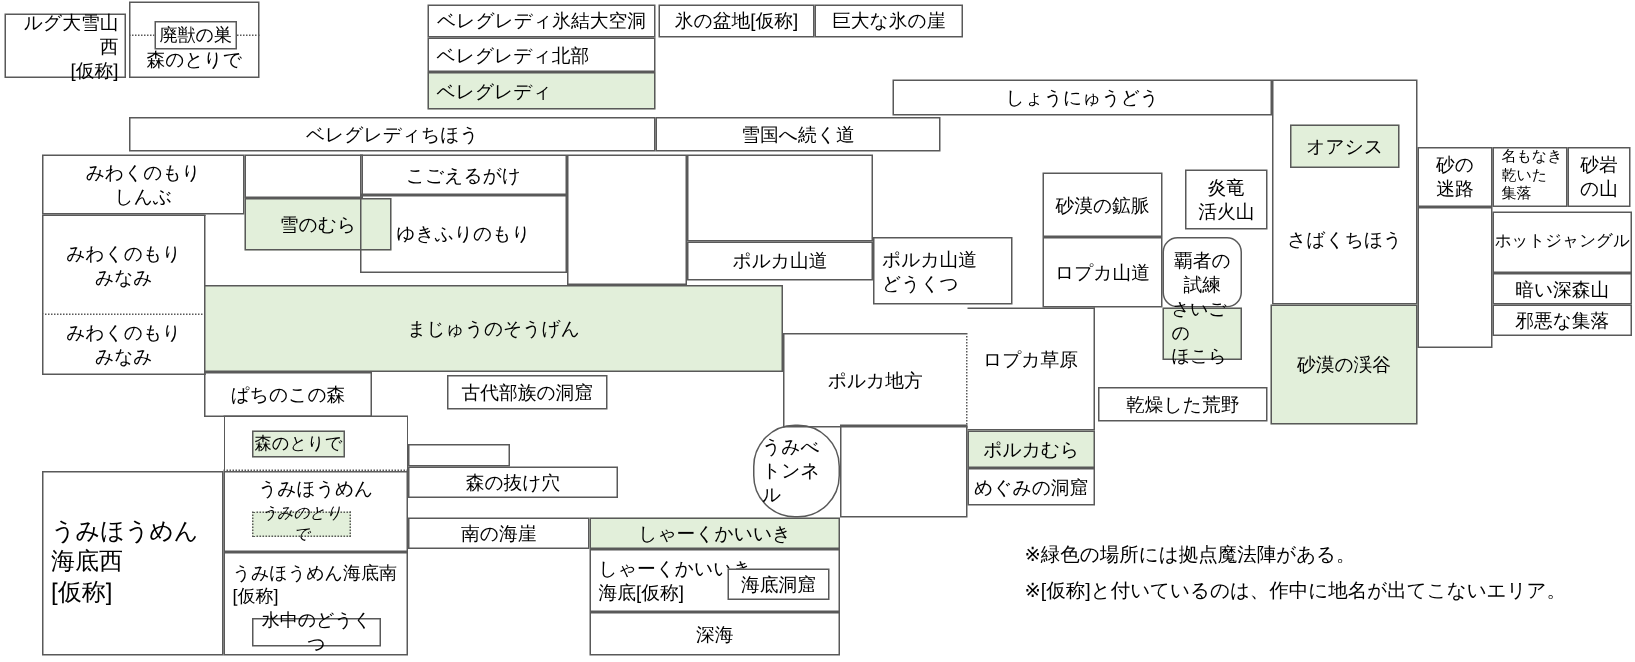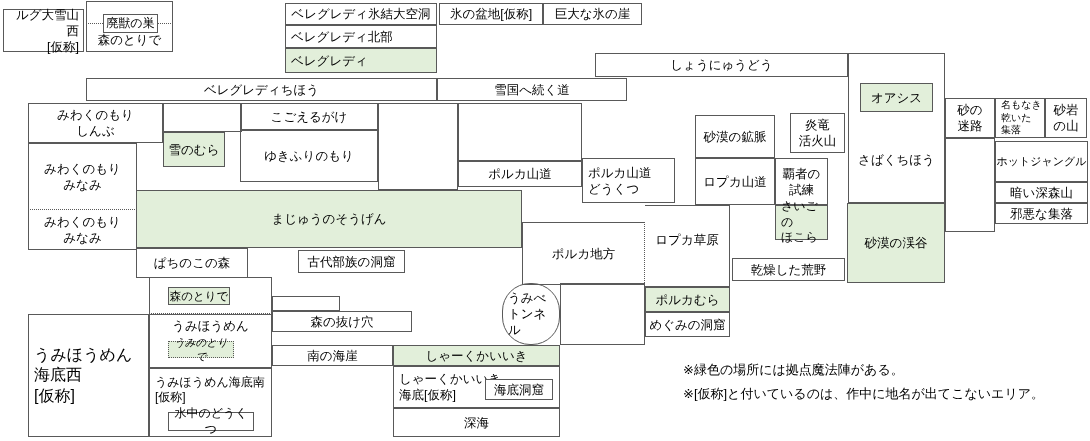--- a/index.html
+++ b/index.html
@@ -46,38 +46,38 @@
     <div class="box green leftal" style="left: 285px; top: 48px; width: 152px; height: 25px;"><span>ベレグレディ</span></div>
     <div class="box" style="left: 437px; top: 78px; width: 190px; height: 23px;"><span>雪国へ続く道</span></div>
     <div class="box" style="left: 595px; top: 53px; width: 253px; height: 24px;"><span>しょうにゅうどう</span></div>
     <div class="box" style="left: 28px; top: 103px; width: 135px; height: 40px;"><span>みわくのもり
 しんぶ</span></div>
     <div class="box" style="left: 28px; top: 143px; width: 109px; height: 67px; border-bottom: 1px dotted rgb(89, 89, 89);"><span>みわくのもり
 みなみ</span></div>
     <div class="box" style="left: 28px; top: 210px; width: 109px; height: 40px; border-top: none;"><span>みわくのもり
 みなみ</span></div>
     <div class="box" style="left: 163px; top: 103px; width: 79px; height: 29px;"></div>
-    <div class="box green" style="left: 163px; top: 132px; width: 62px; height: 35px;"><span>雪のむら</span></div>
+    <div class="box green" style="left: 163px; top: 132px; width: 98px; height: 35px;"><span>雪のむら</span></div>
     <div class="box" style="left: 240px; top: 103px; width: 138px; height: 27px;"><span>こごえるがけ</span></div>
     <div class="box" style="left: 240px; top: 130px; width: 138px; height: 52px;"><span>ゆきふりのもり</span></div>
     <div class="box" style="left: 458px; top: 103px; width: 124px; height: 58px;"></div>
     <div class="box" style="left: 378px; top: 103px; width: 80px; height: 87px;"></div>
     <div class="box" style="left: 458px; top: 161px; width: 124px; height: 26px;"><span>ポルカ山道</span></div>
     <div class="box leftal" style="left: 582px; top: 158px; width: 93px; height: 45px;"><span>ポルカ山道
 どうくつ</span></div>
     <div class="box green" style="left: 136px; top: 190px; width: 386px; height: 58px;"><span>まじゅうのそうげん</span></div>
     <div class="box" style="left: 136px; top: 248px; width: 112px; height: 30px;"><span>ぱちのこの森</span></div>
     <div class="box maplabel" style="left: 298px; top: 250px; width: 107px; height: 23px;"><span>古代部族の洞窟</span></div>
     <div class="box" style="left: 522px; top: 222px; width: 123px; height: 63px; border-right: 1px dotted rgb(89, 89, 89);"><span>ポルカ地方</span></div>
     <div class="box topal" style="left: 645px; top: 205px; width: 85px; height: 82px; padding-top: 26px; border-left: none;"><span>ロプカ草原</span></div>
     <div class="box" style="left: 695px; top: 115px; width: 80px; height: 43px;"><span>砂漠の鉱脈</span></div>
     <div class="box" style="left: 790px; top: 113px; width: 55px; height: 40px;"><span>炎竜
 活火山</span></div>
     <div class="box" style="left: 695px; top: 158px; width: 80px; height: 47px;"><span>ロプカ山道</span></div>
-    <div class="box" style="left: 775px; top: 158px; width: 53px; height: 47px;"><span>覇者の
+    <div class="box" style="left: 775px; top: 158px; width: 53px; height: 47px; border-radius: 10px;"><span>覇者の
 試練</span></div>
     <div class="box green leftal" style="left: 775px; top: 205px; width: 53px; height: 35px; font-size: 12px;"><span>さいごの
 ほこら</span></div>
     <div class="box" style="left: 732px; top: 258px; width: 113px; height: 23px;"><span>乾燥した荒野</span></div>
     <div class="box green" style="left: 645px; top: 287px; width: 85px; height: 25px;"><span>ポルカむら</span></div>
     <div class="box" style="left: 645px; top: 312px; width: 85px; height: 25px;"><span>めぐみの洞窟</span></div>
     <div class="box" style="left: 848px; top: 53px; width: 97px; height: 150px;"></div>
     <div class="box noborder" style="left: 848px; top: 150px; width: 97px; height: 20px;"><span>さばくちほう</span></div>
     <div class="box maplabel green" style="left: 860px; top: 83px; width: 73px; height: 29px;"><span>オアシス</span></div>
     <div class="box green" style="left: 847px; top: 203px; width: 98px; height: 80px;"><span>砂漠の渓谷</span></div>

